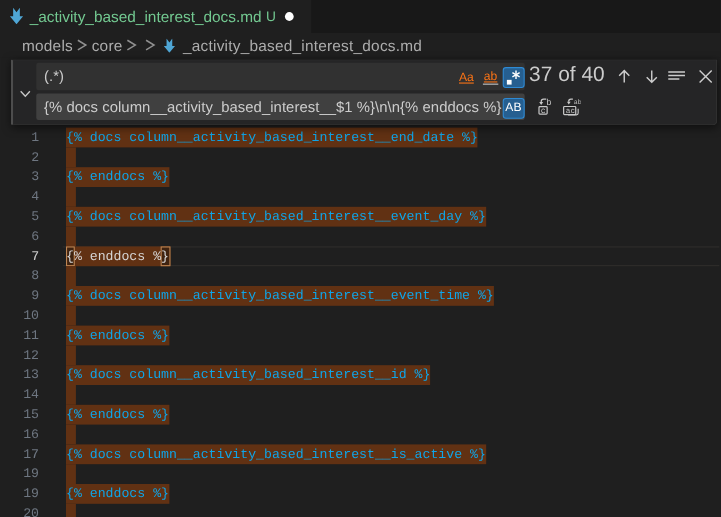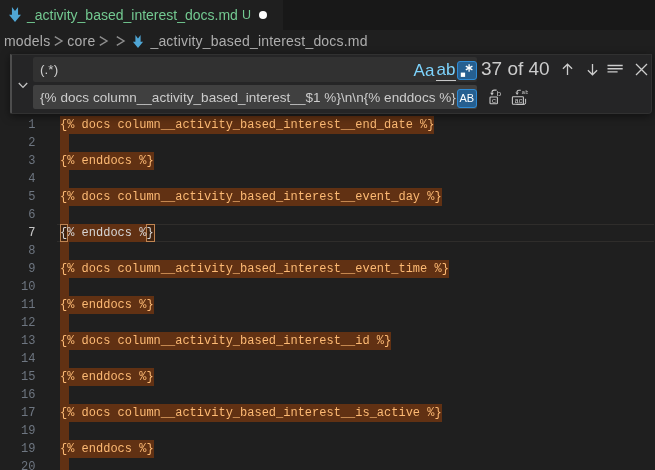--- a/index.html
+++ b/index.html
@@ -21,47 +21,47 @@
          border:1px solid #313131;border-left:2px solid #4d4d4d;box-sizing:border-box;
          box-shadow:0 2px 8px rgba(0,0,0,0.5);border-radius:0 0 4px 4px;border-bottom-left-radius:2px;}
   .fchev{position:absolute;left:6px;top:27px;}
   .finput{position:absolute;left:21px;top:2px;width:444px;height:25px;background:#313131;
           border-radius:2px;}
   .rinput{position:absolute;left:21px;top:30px;width:444px;height:24px;background:#404040;
           border-radius:2px;}
   .itext{position:absolute;left:7px;top:0;height:25px;line-height:25px;
          font-family:"Liberation Sans",sans-serif;font-size:13.5px;letter-spacing:0.05px;color:#cccccc;white-space:pre;}
   .togg{position:absolute;top:4px;height:19px;display:flex;align-items:center;justify-content:center;
-        color:#7dd3fc;font-size:17px;}
+        color:#f97316;font-size:11px;text-decoration:underline;}
   .bluebox{position:absolute;width:19.5px;height:18.5px;top:4px;background:#265f90;
            border:1px solid #2e8ad4;border-radius:3px;box-sizing:border-box;
            display:flex;align-items:center;justify-content:center;}
   .cnt{position:absolute;left:469px;top:1px;height:25px;line-height:25px;font-size:19px;color:#cccccc;}
   .fbtn{position:absolute;top:4px;width:17px;height:17px;display:flex;align-items:center;justify-content:center;}
   
   .row{position:absolute;left:0;width:655px;height:18px;font-family:"Liberation Mono",monospace;
        font-size:12px;line-height:18px;}
   .ln{position:absolute;left:0;top:0;width:35.5px;text-align:right;color:#6e7681;}
-  .m{position:absolute;left:60px;top:0;background:#613113;color:#fdba74;white-space:pre;}
+  .m{position:absolute;left:60px;top:0;background:#613113;color:#0ea5e9;white-space:pre;}
   .nb{position:absolute;left:60px;top:0;width:8.5px;height:18px;background:#613113;}
 </style>
 </head>
 <body>
 <div class="tabbar">
   <div class="tab">
     <svg class="icon" width="12" height="15" viewBox="0 0 11 14" style="margin-top:-2px;" preserveAspectRatio="none">
         <path d="M2.7 0 L5.5 3.8 L8.3 0 L8.3 7.3 L11 7.3 L5.5 14 L0 7.3 L2.7 7.3 Z" fill="#4fa6d5"></path>
       </svg>
     <span class="fname">_activity_based_interest_docs.md</span>
     <span class="u">U</span>
     <span class="dot"></span>
   </div>
 </div>
 <div class="crumbs">
-  <span class="it" style="margin-left:4px;">models</span>
+  <span class="it" style="margin-left:20px;">models</span>
   <svg class="sep" width="11" height="12" viewBox="0 0 11 12">
       <path d="M1.8 1.6 L9 6 L1.8 10.4" stroke="#8f8f8f" stroke-width="1.4" fill="none"></path>
     </svg>
   <span class="it">core</span>
   <svg class="sep" width="11" height="12" viewBox="0 0 11 12">
       <path d="M1.8 1.6 L9 6 L1.8 10.4" stroke="#8f8f8f" stroke-width="1.4" fill="none"></path>
     </svg>
   <svg class="sep" width="11" height="12" viewBox="0 0 11 12">
       <path d="M1.8 1.6 L9 6 L1.8 10.4" stroke="#8f8f8f" stroke-width="1.4" fill="none"></path>
     </svg>

